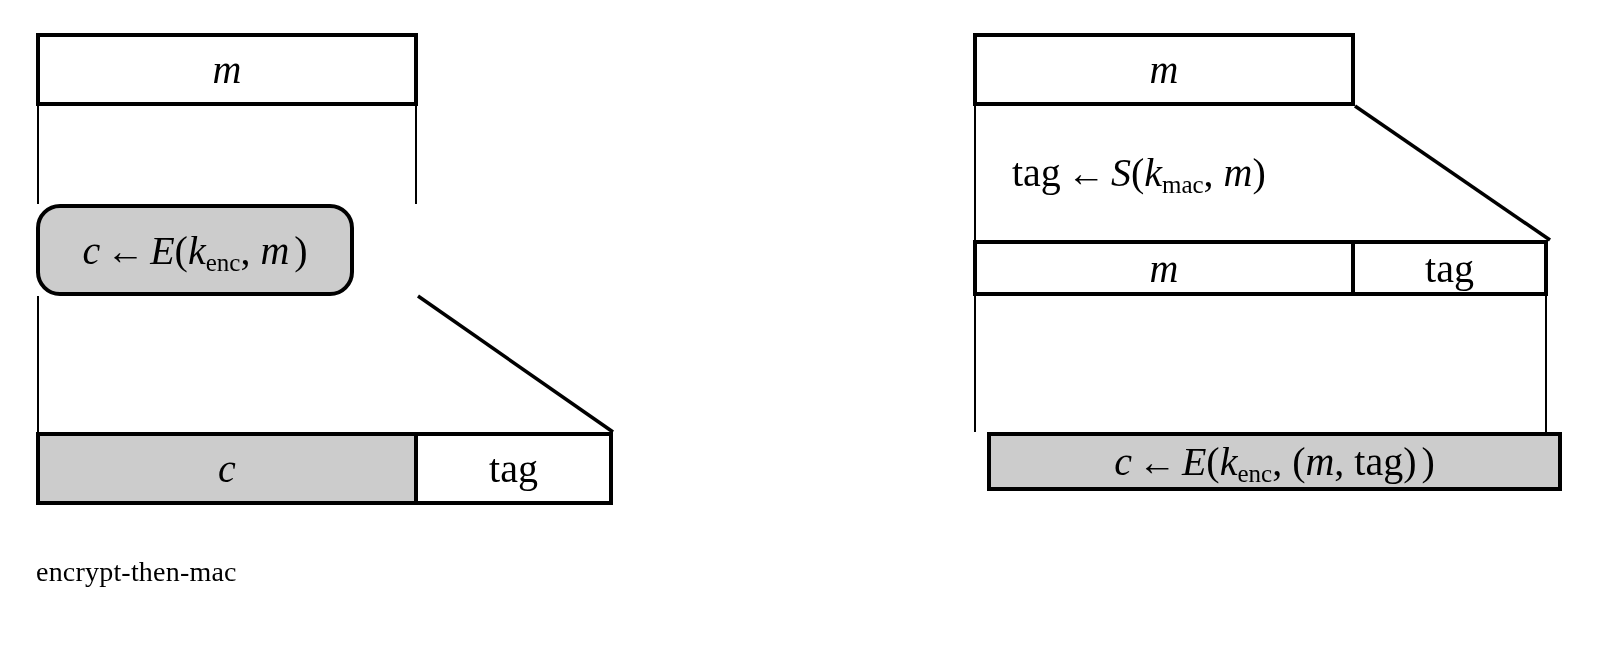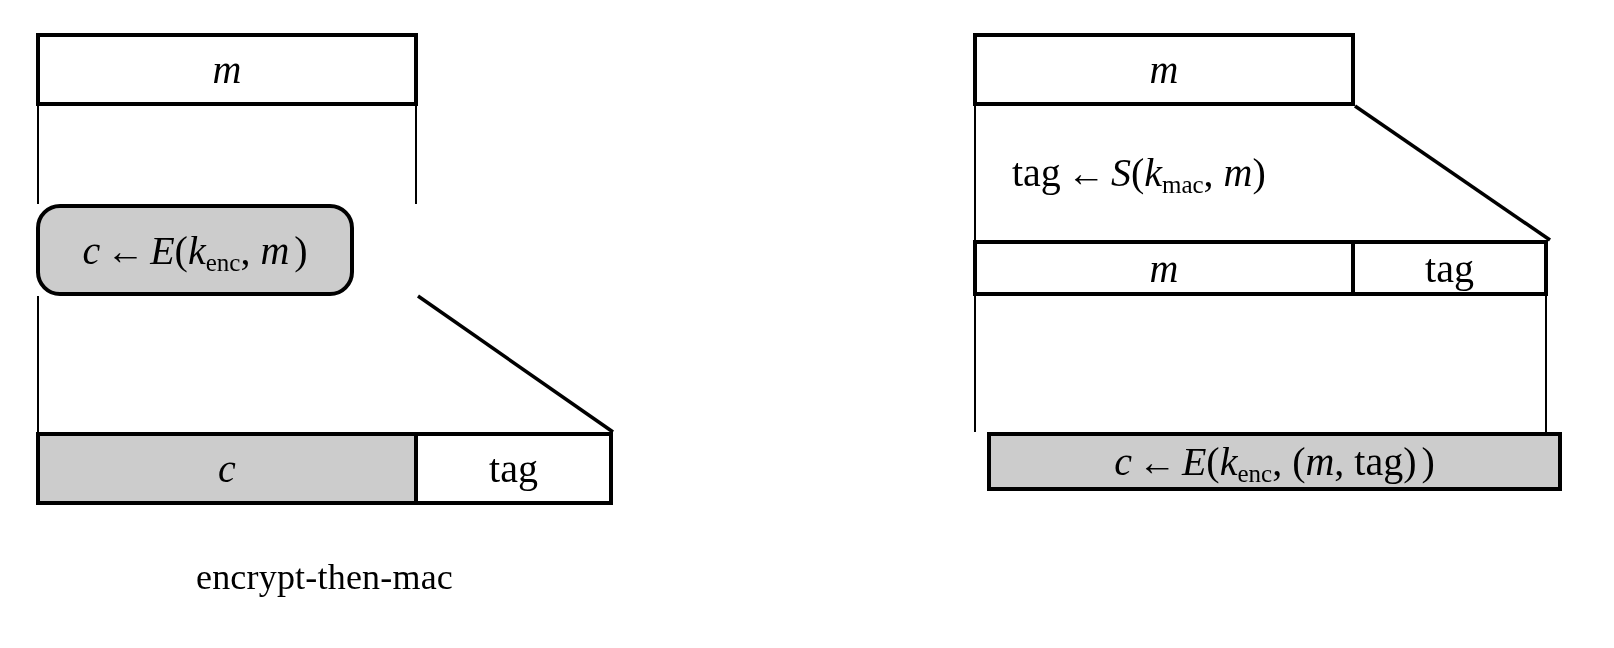--- a/index.html
+++ b/index.html
@@ -57,23 +57,22 @@
   .label {
     position: absolute;
     display: flex;
     align-items: center;
     justify-content: flex-start;
     white-space: nowrap;
   }
 
   .caption {
     position: absolute;
-    text-align: center;
     white-space: nowrap;
-    font-size: 36px;
+    font-size: 28px;
     letter-spacing: 0.2px;
   }
 
   
   .m  { font-size: 40px; font-style: italic; font-family: "Liberation Serif", "DejaVu Serif", serif; }
   .rm { font-size: 40px; font-style: normal; font-family: "Liberation Serif", "DejaVu Serif", serif; }
   .sub {
     font-size: 25px;
     font-style: normal;
     vertical-align: baseline;

